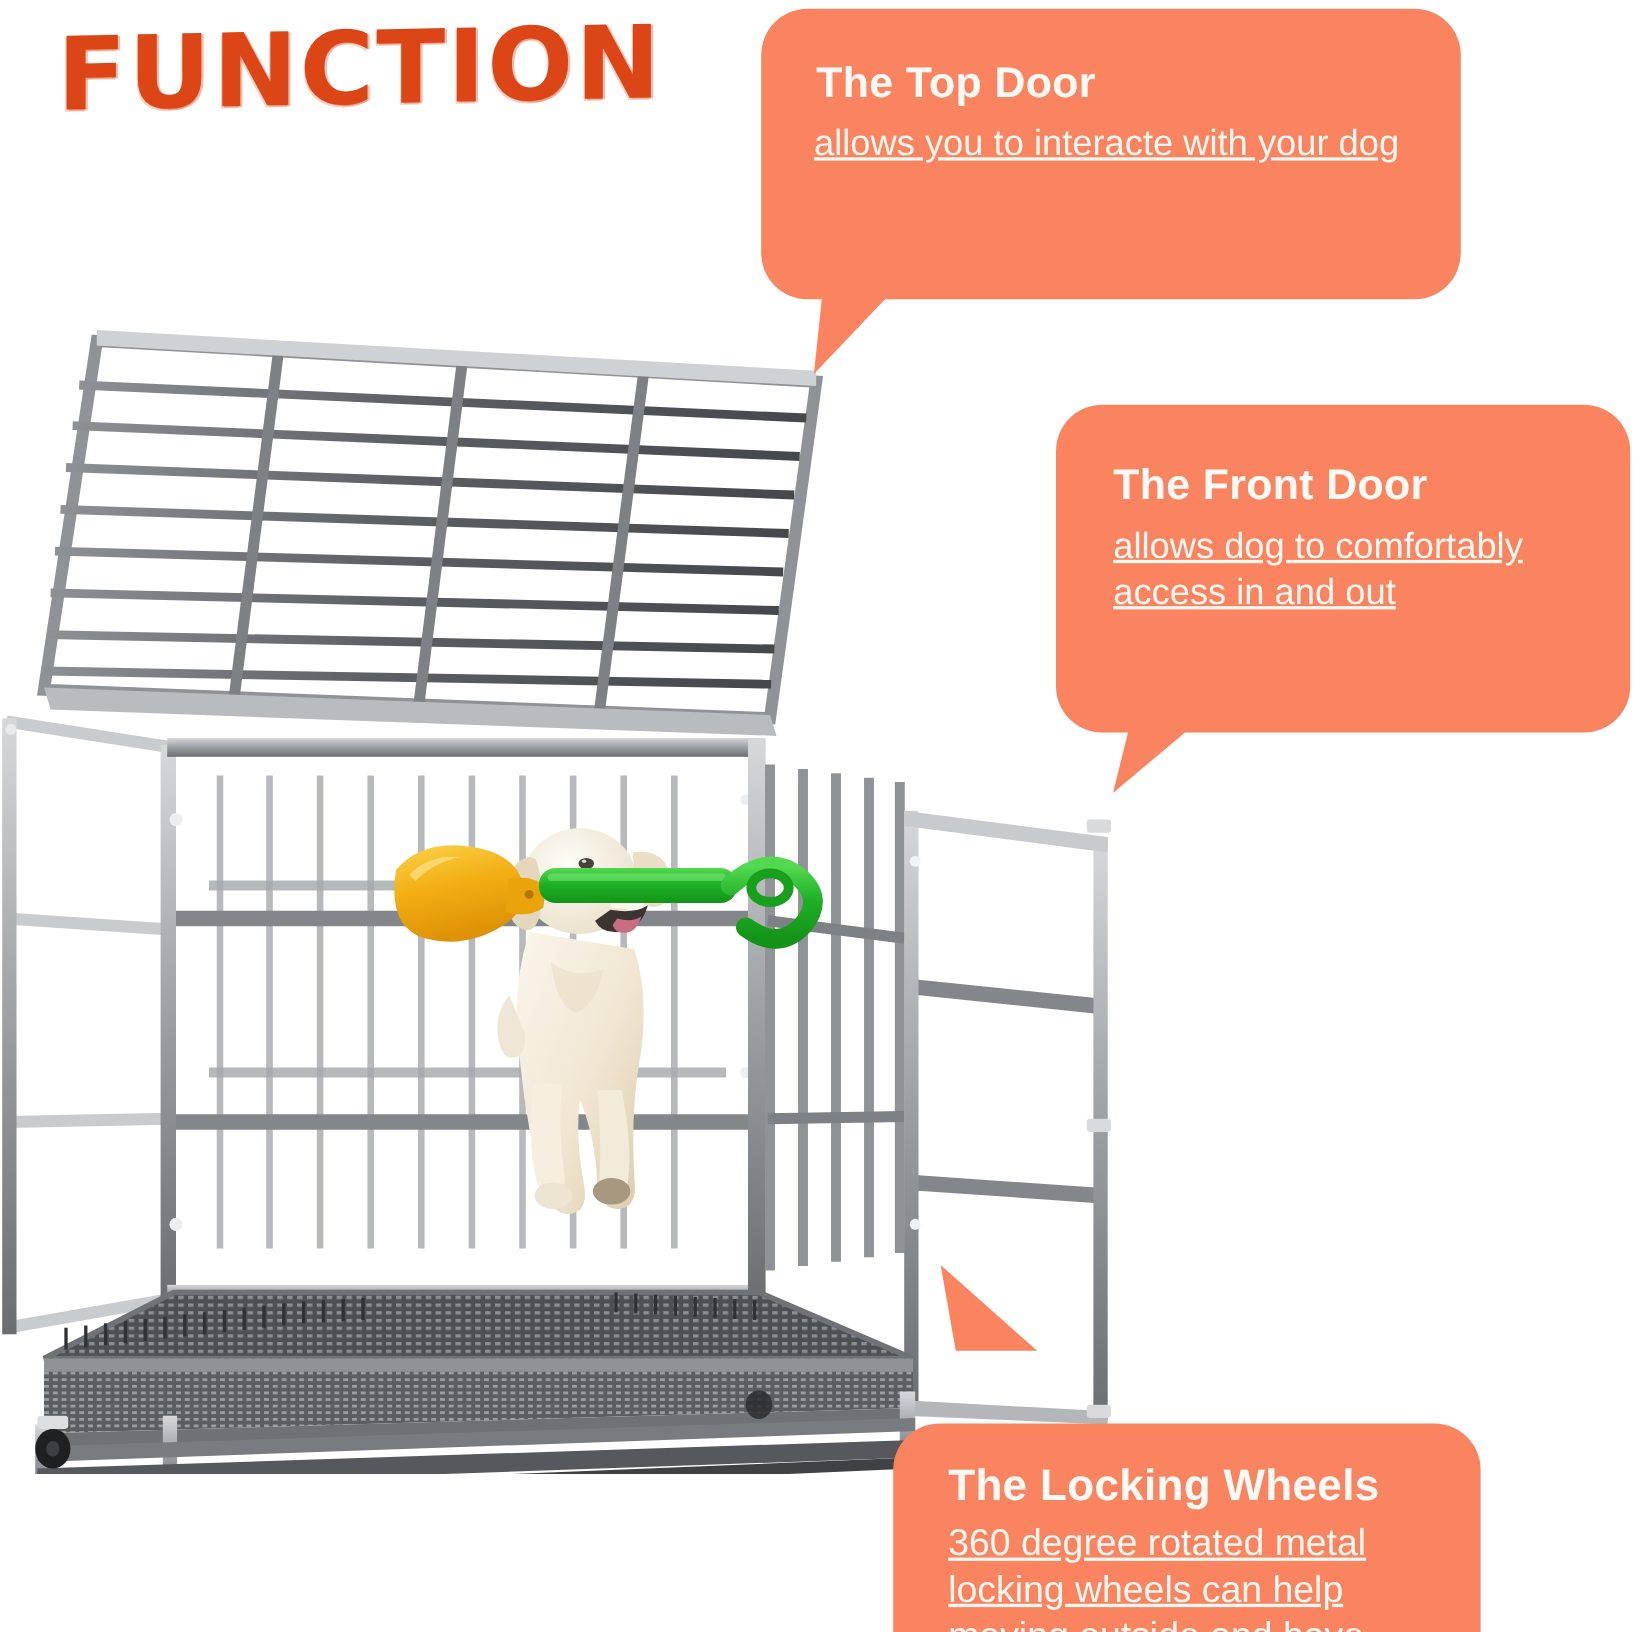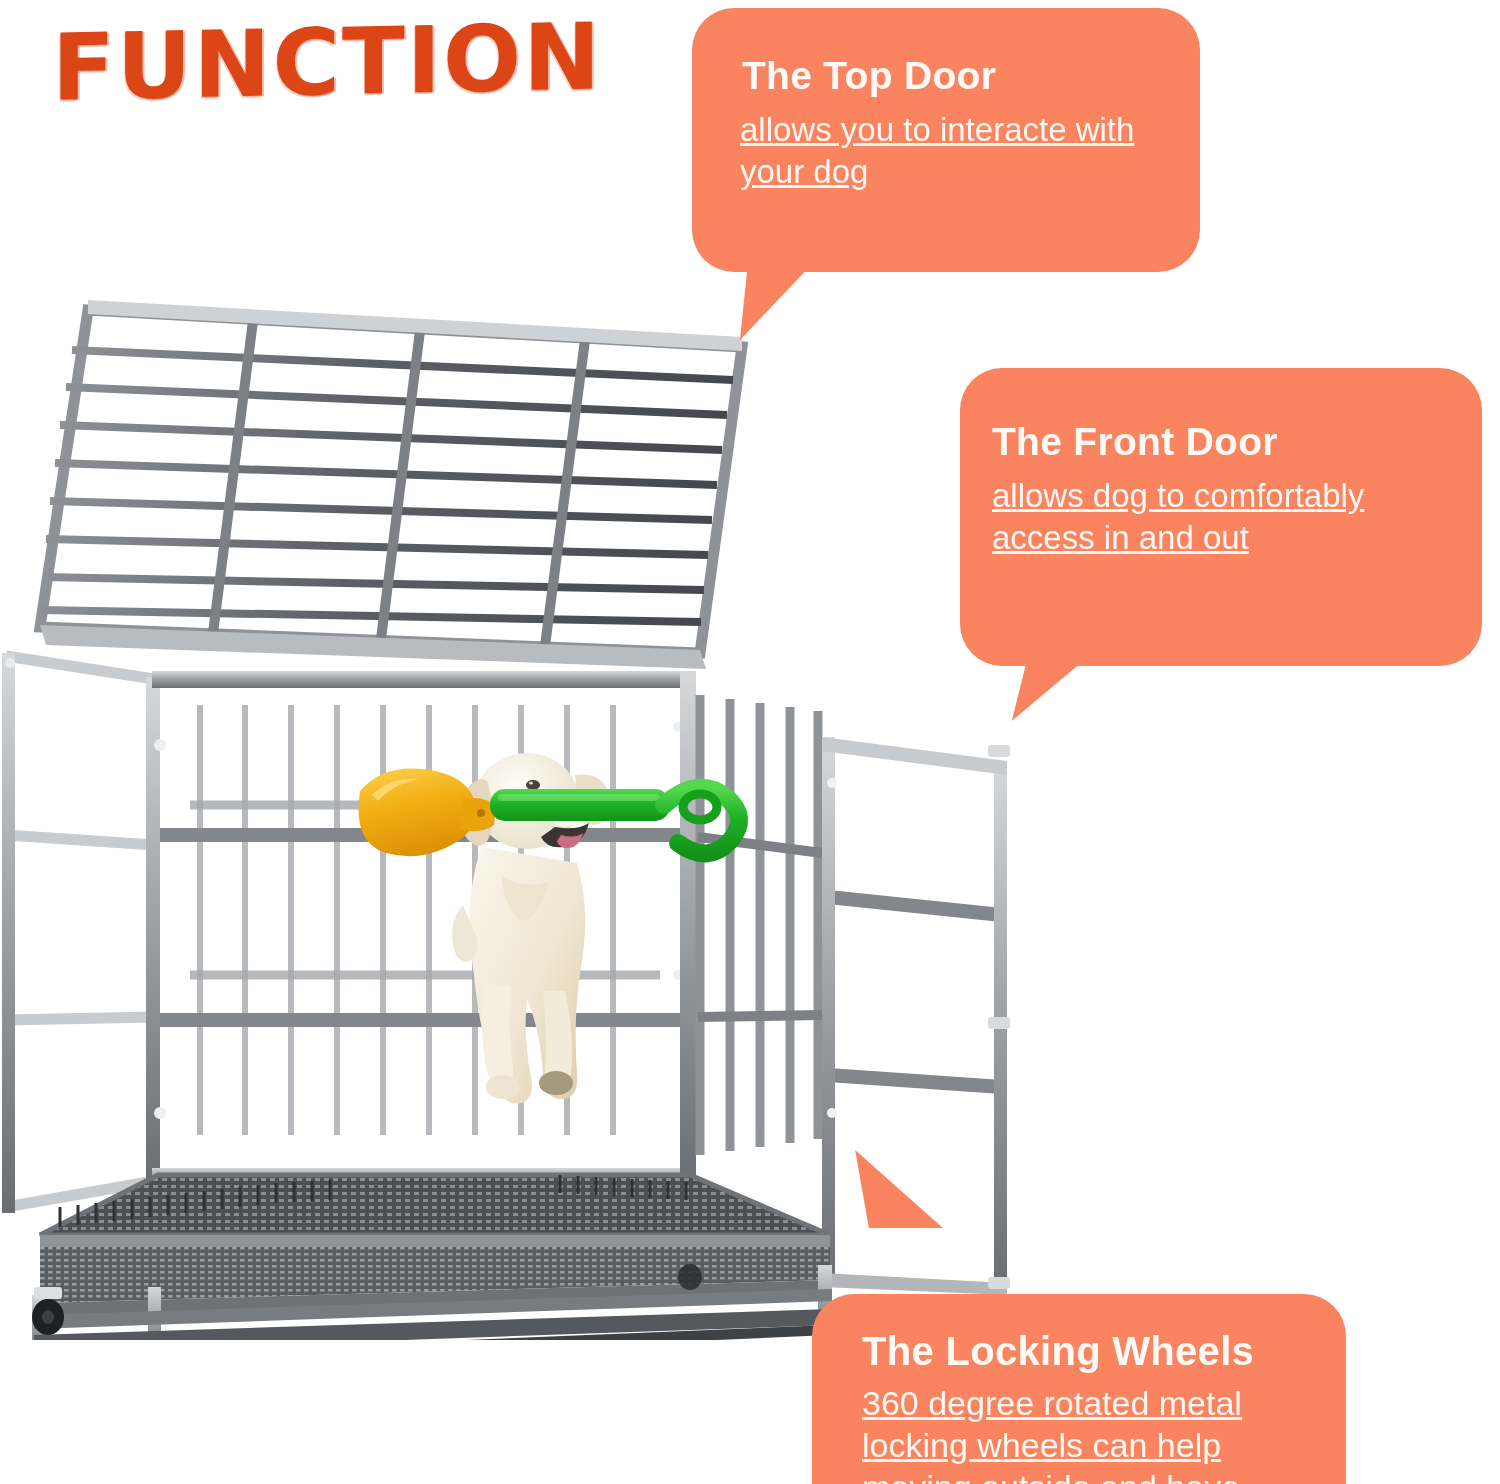--- a/index.html
+++ b/index.html
@@ -30,32 +30,32 @@
     margin:0 0 10px 0;
   }
   .bubble .b-body{
     font-size:33px;line-height:1.28;color:#FFF7F1;font-weight:400;
     margin:0;
     text-decoration:underline;
   }
   .tail{position:absolute;width:0;height:0;}
 
   
-  #bubble-top-door{left:692px;top:8px;width:508px;height:264px;padding:46px 36px 0 48px;}
+  #bubble-top-door{left:692px;top:8px;width:636px;height:264px;padding:46px 36px 0 48px;}
   #bubble-top-door .b-title{margin-left:2px;}
   #tail-top-door{
     left:744px;top:262px;
     border-left:0 solid transparent;
     border-top:78px solid #FA8460;
     border-right:66px solid transparent;
     transform:skewX(-6deg);
   }
 
   
-  #bubble-front-door{left:960px;top:368px;width:522px;height:298px;padding:52px 30px 0 32px;}
+  #bubble-front-door{left:960px;top:368px;width:522px;height:298px;padding:52px 30px 0 52px;}
   #tail-front-door{
     left:1020px;top:655px;
     border-top:66px solid #FA8460;
     border-right:62px solid transparent;
     transform:skewX(-14deg);
   }
 
   
   #bubble-locking-wheels{left:812px;top:1294px;width:534px;height:252px;padding:34px 24px 0 50px;}
   #bubble-locking-wheels .b-title{font-size:40px;margin-bottom:8px;}

